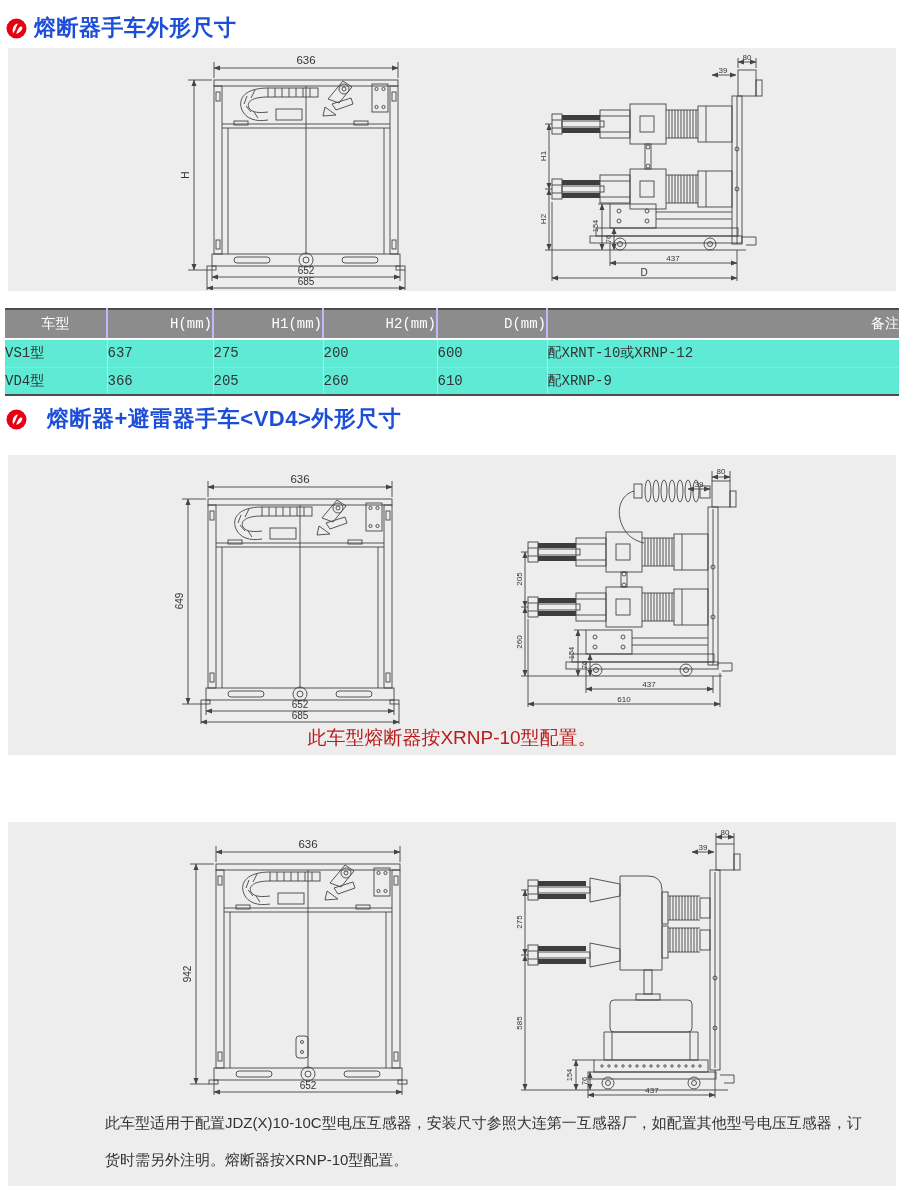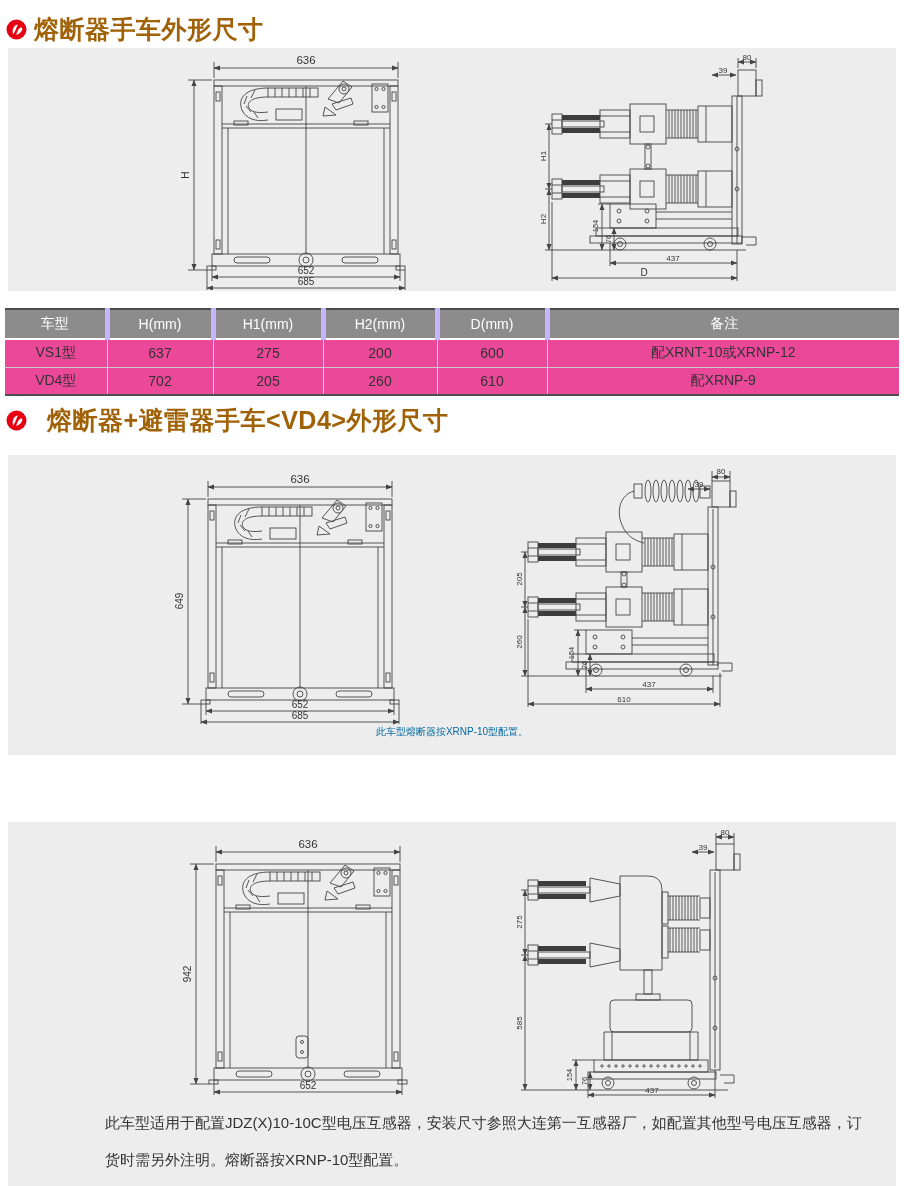--- a/index.html
+++ b/index.html
@@ -2,45 +2,45 @@
 <html><head>
 <meta charset="utf-8">
 <style>
   * { margin:0; padding:0; box-sizing:border-box; }
   html,body { background:#fff; }
   .page {
     position:relative; width:904px; height:1186px; background:#ffffff;
     font-family:"Liberation Sans", sans-serif; overflow:hidden;
   }
   .sec-header { position:absolute; left:6px; display:flex; align-items:center; gap:7px; }
-  .sec-title { color:#a16207; font-size:25px; font-weight:bold; letter-spacing:0.5px; }
+  .sec-title { color:#1d4ed8; font-size:22px; font-weight:bold; letter-spacing:0.5px; }
   .bullet { width:21px; height:21px; flex:0 0 auto; }
   .panel { position:absolute; left:8px; width:888px; background:#ededed; }
   .drw { position:absolute; }
   svg .ln { stroke:#444444; fill:none; stroke-width:0.9; }
   svg .bar { fill:#3d3d3d; stroke:none; }
   svg text { fill:#333333; stroke:none; font-family:"Liberation Sans", sans-serif; }
   svg .dimtop { font-size:11.5px; }
   svg .dim  { font-size:10px; }
   svg .dims { font-size:8px; }
   svg .dimxs{ font-size:7.5px; }
   .caption-center { position:absolute; left:0; width:100%; text-align:center;
-    font-size:10px; color:#0369a1; }
+    font-size:19px; color:#b91c1c; }
   .caption-block { position:absolute; font-size:15px; color:#333; line-height:37px;
     text-align:left; }
   table.spec { position:absolute; left:5px; top:308px; width:894px;
     border-collapse:collapse; table-layout:fixed;
-    border-top:2px solid #4d4d4d; border-bottom:2px solid #4d4d4d; }
+    border-top:2px solid #4d4d4d; border-bottom:2px solid #4d4d4d;font-family:Liberation Mono, monospace; }
   table.spec th {
     background:#8c8c8c; color:#ffffff; font-size:14px; font-weight:normal;
     height:30px; text-align:center; border-bottom:2px solid #ffffff; }
-  table.spec th + th { border-left:5px solid #c4b5fd; }
+  table.spec th + th { border-left:2px solid #c4b5fd;text-align:right; }
   table.spec td {
-    background:#ec4899; color:#333333; font-size:14px; height:28px;
-    text-align:center; border-top:1px solid #c9c9c9; }
+    background:#5eead4; color:#333333; font-size:14px; height:28px;
+    text-align:left; border-top:1px solid #c9c9c9; }
   table.spec td + td { border-left:1px solid #d8d8d8; }
 </style>
 </head>
 <body>
 
 <svg width="0" height="0" style="position:absolute">
   <defs>
     <marker id="arr" viewBox="0 0 10 10" refX="9.5" refY="5" markerWidth="6.5" markerHeight="6.5" markerUnits="userSpaceOnUse" orient="auto-start-reverse">
       <path d="M0,1 L10,5 L0,9 Z" fill="#444"></path>
     </marker>
@@ -226,21 +226,21 @@
     <tr>
       <td>VS1型</td>
       <td>637</td>
       <td>275</td>
       <td>200</td>
       <td>600</td>
       <td>配XRNT-10或XRNP-12</td>
     </tr>
     <tr>
       <td>VD4型</td>
-      <td>702</td>
+      <td>366</td>
       <td>205</td>
       <td>260</td>
       <td>610</td>
       <td>配XRNP-9</td>
     </tr>
   </tbody>
     </table>
 
   <div class="sec-header" style="top:404px;gap:20px;">
     <svg class="bullet" viewBox="0 0 21 21">

